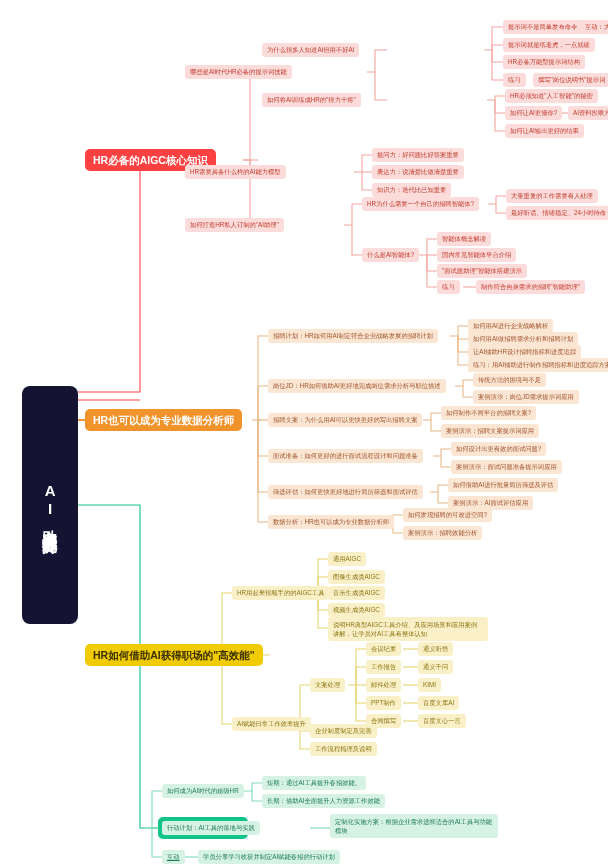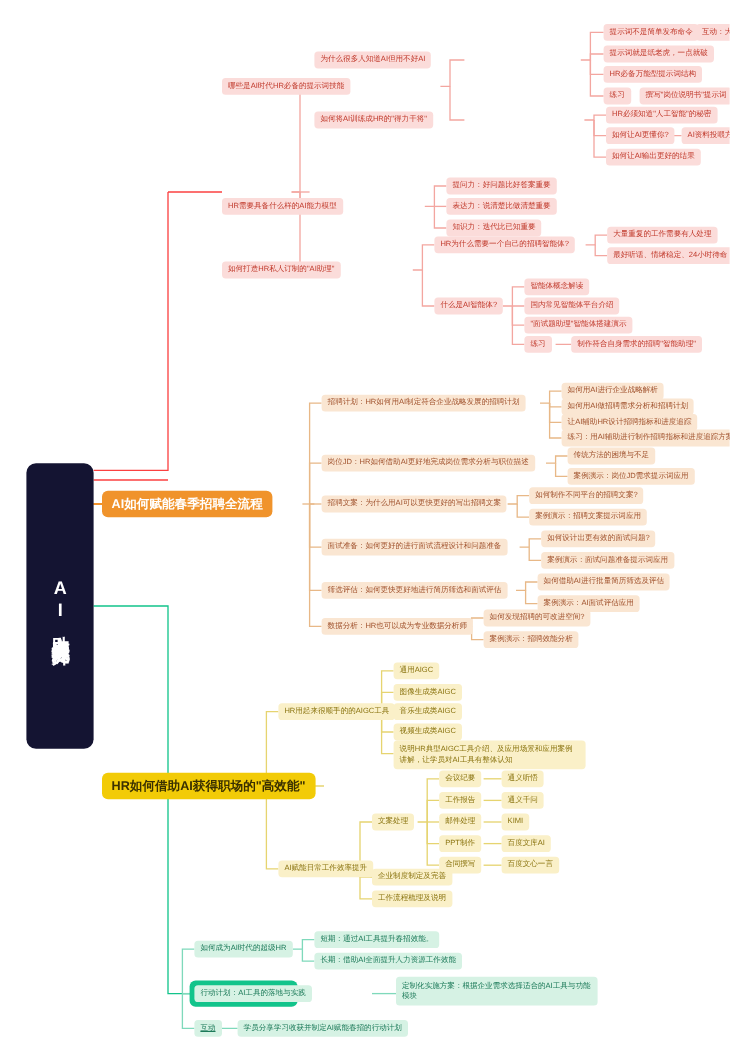--- a/index.html
+++ b/index.html
@@ -185,20 +185,21 @@
       <path d="M252 791 L252 801 L262 801" stroke="#7FD9BB"></path>
 
       <path d="M310 828 L330 828" stroke="#7FD9BB"></path>
 
       <path d="M182 857 L198 857" stroke="#7FD9BB"></path>
     </g>
   </svg>
 
   <div class="node root">AI助力人力资源效能提升</div>
 
+  <div class="node l1 red" style="left:85px; top:149px;">HR必备的AIGC核心知识</div>
 
   <div class="node chip red-2" style="left:185px; top:65px;">哪些是AI时代HR必备的提示词技能</div>
 
   <div class="node chip red-3" style="left:262px; top:43px;">为什么很多人知道AI但用不好AI</div>
   <div class="node chip red-4" style="left:503px; top:20px;">提示词不是简单发布命令</div>
   <div class="node chip red-4" style="left:580px; top:20px;">互动：大家使用AI遭遇的各种困境讨论</div>
   <div class="node chip red-4" style="left:503px; top:38px;">提示词就是纸老虎，一点就破</div>
   <div class="node chip red-4" style="left:503px; top:55px;">HR必备万能型提示词结构</div>
   <div class="node chip red-4" style="left:503px; top:73px;">练习</div>
   <div class="node chip red-4" style="left:533px; top:73px;">撰写"岗位说明书"提示词</div>
@@ -219,21 +220,21 @@
   <div class="node chip red-4" style="left:506px; top:189px;">大量重复的工作需要有人处理</div>
   <div class="node chip red-4" style="left:506px; top:206px;">最好听话、情绪稳定、24小时待命</div>
 
   <div class="node chip red-3" style="left:362px; top:248px;">什么是AI智能体?</div>
   <div class="node chip red-4" style="left:437px; top:232px;">智能体概念解读</div>
   <div class="node chip red-4" style="left:437px; top:248px;">国内常见智能体平台介绍</div>
   <div class="node chip red-4" style="left:437px; top:264px;">"面试题助理"智能体搭建演示</div>
   <div class="node chip red-4" style="left:437px; top:280px;">练习</div>
   <div class="node chip red-4" style="left:476px; top:280px;">制作符合自身需求的招聘"智能助理"</div>
 
-  <div class="node l1 orange" style="left:85px; top:409px;">AI如何赋能春季招聘全流程</div>
+  <div class="node l1 orange" style="left:85px; top:409px;">HR也可以成为专业数据分析师</div>
 
   <div class="node chip or-2" style="left:268px; top:329px;">招聘计划：HR如何用AI制定符合企业战略发展的招聘计划</div>
   <div class="node chip or-3" style="left:468px; top:319px;">如何用AI进行企业战略解析</div>
   <div class="node chip or-3" style="left:468px; top:332px;">如何用AI做招聘需求分析和招聘计划</div>
   <div class="node chip or-3" style="left:468px; top:345px;">让AI辅助HR设计招聘指标和进度追踪</div>
   <div class="node chip or-3" style="left:468px; top:358px;">练习：用AI辅助进行制作招聘指标和进度追踪方案</div>
 
   <div class="node chip or-2" style="left:268px; top:379px;">岗位JD：HR如何借助AI更好地完成岗位需求分析与职位描述</div>
   <div class="node chip or-3" style="left:473px; top:373px;">传统方法的困境与不足</div>
   <div class="node chip or-3" style="left:473px; top:390px;">案例演示：岗位JD需求提示词应用</div>

